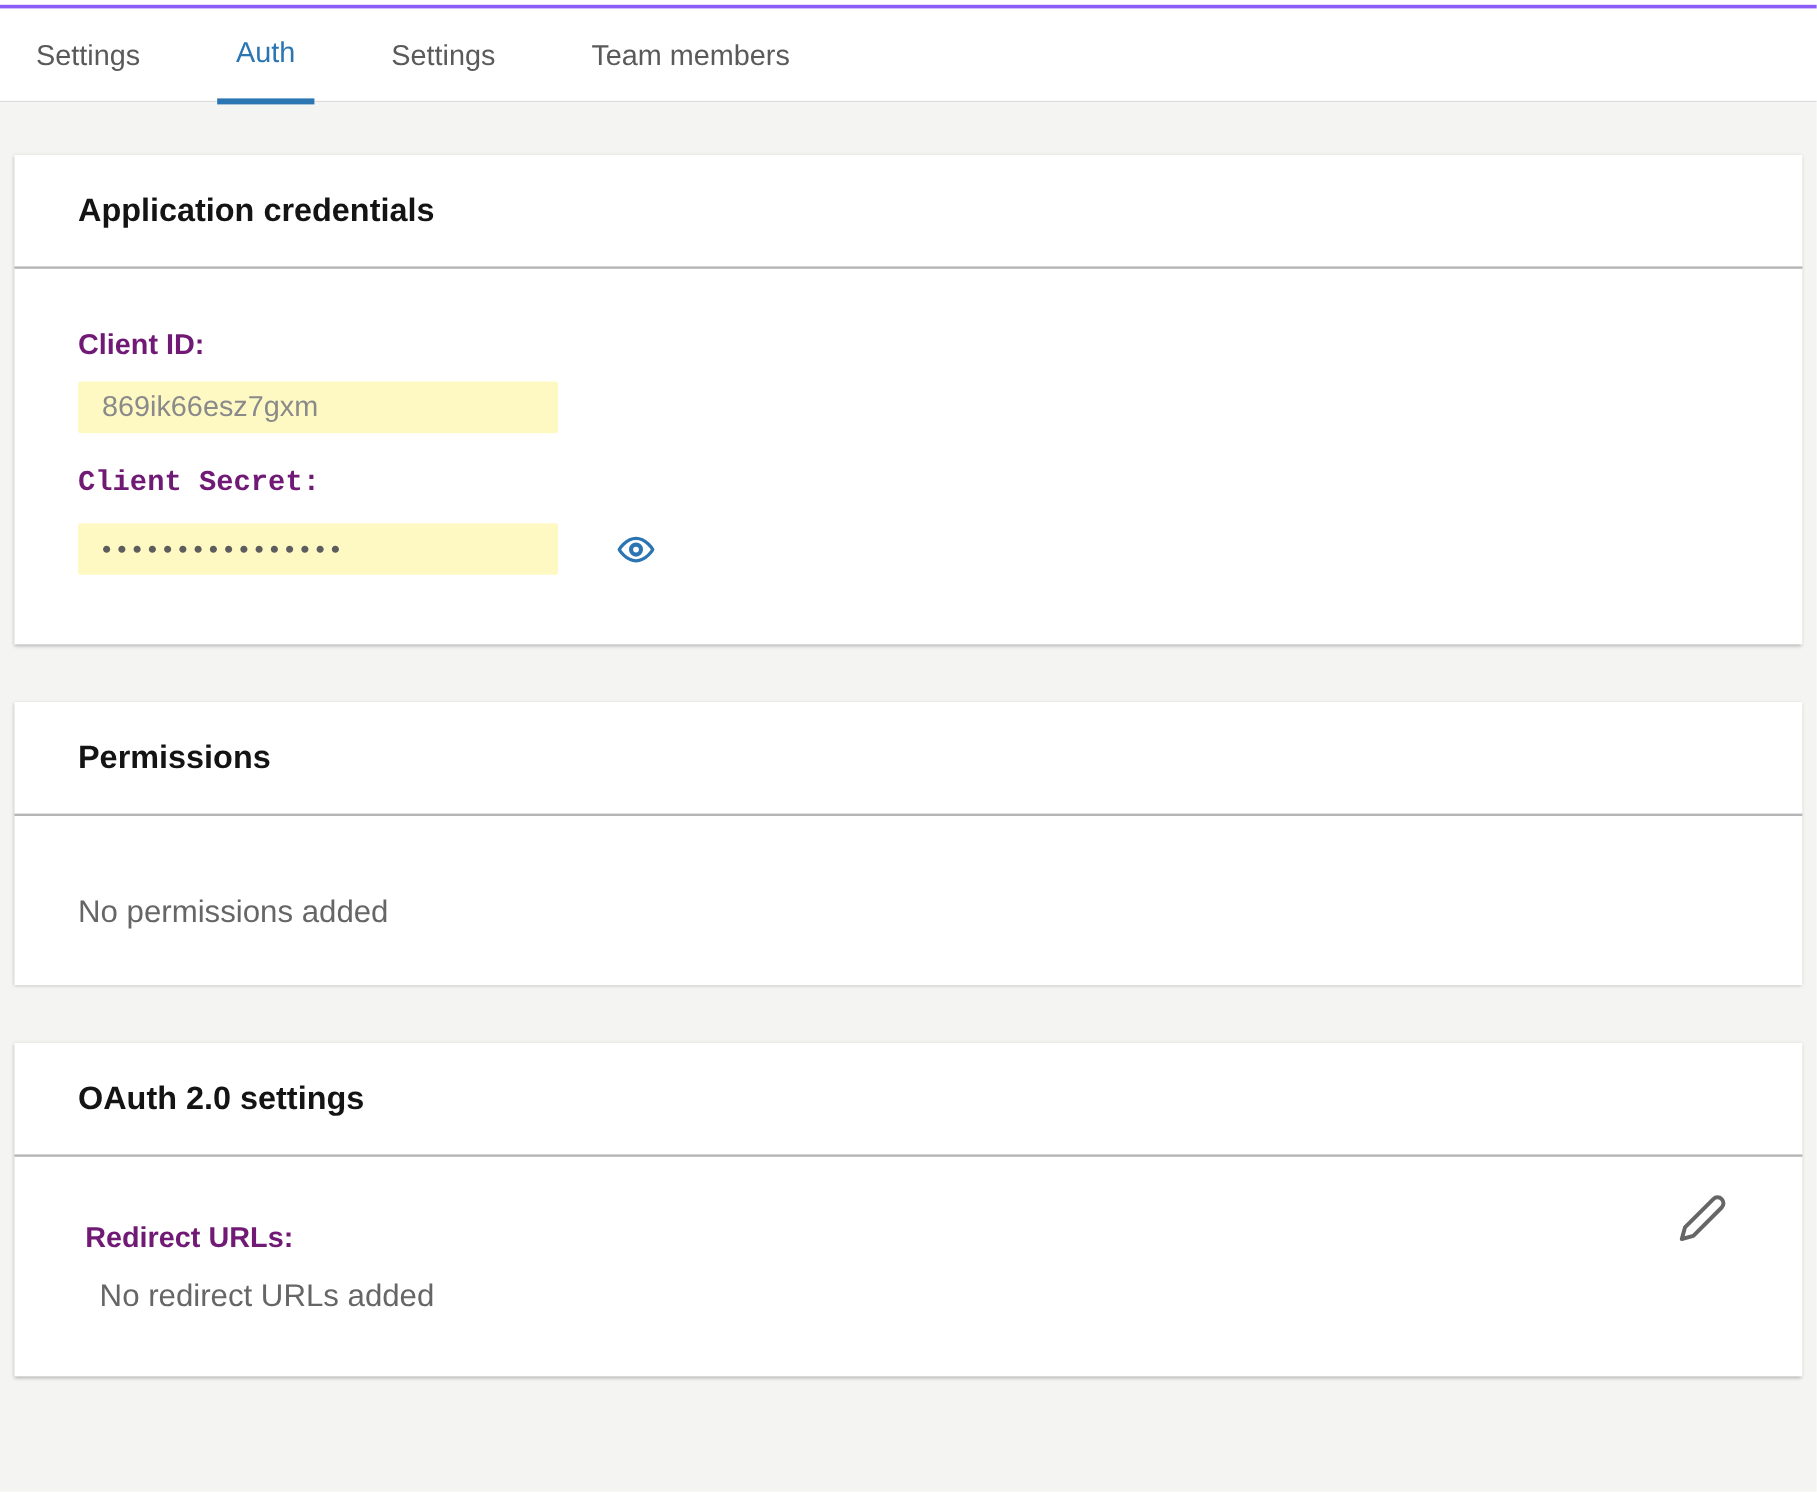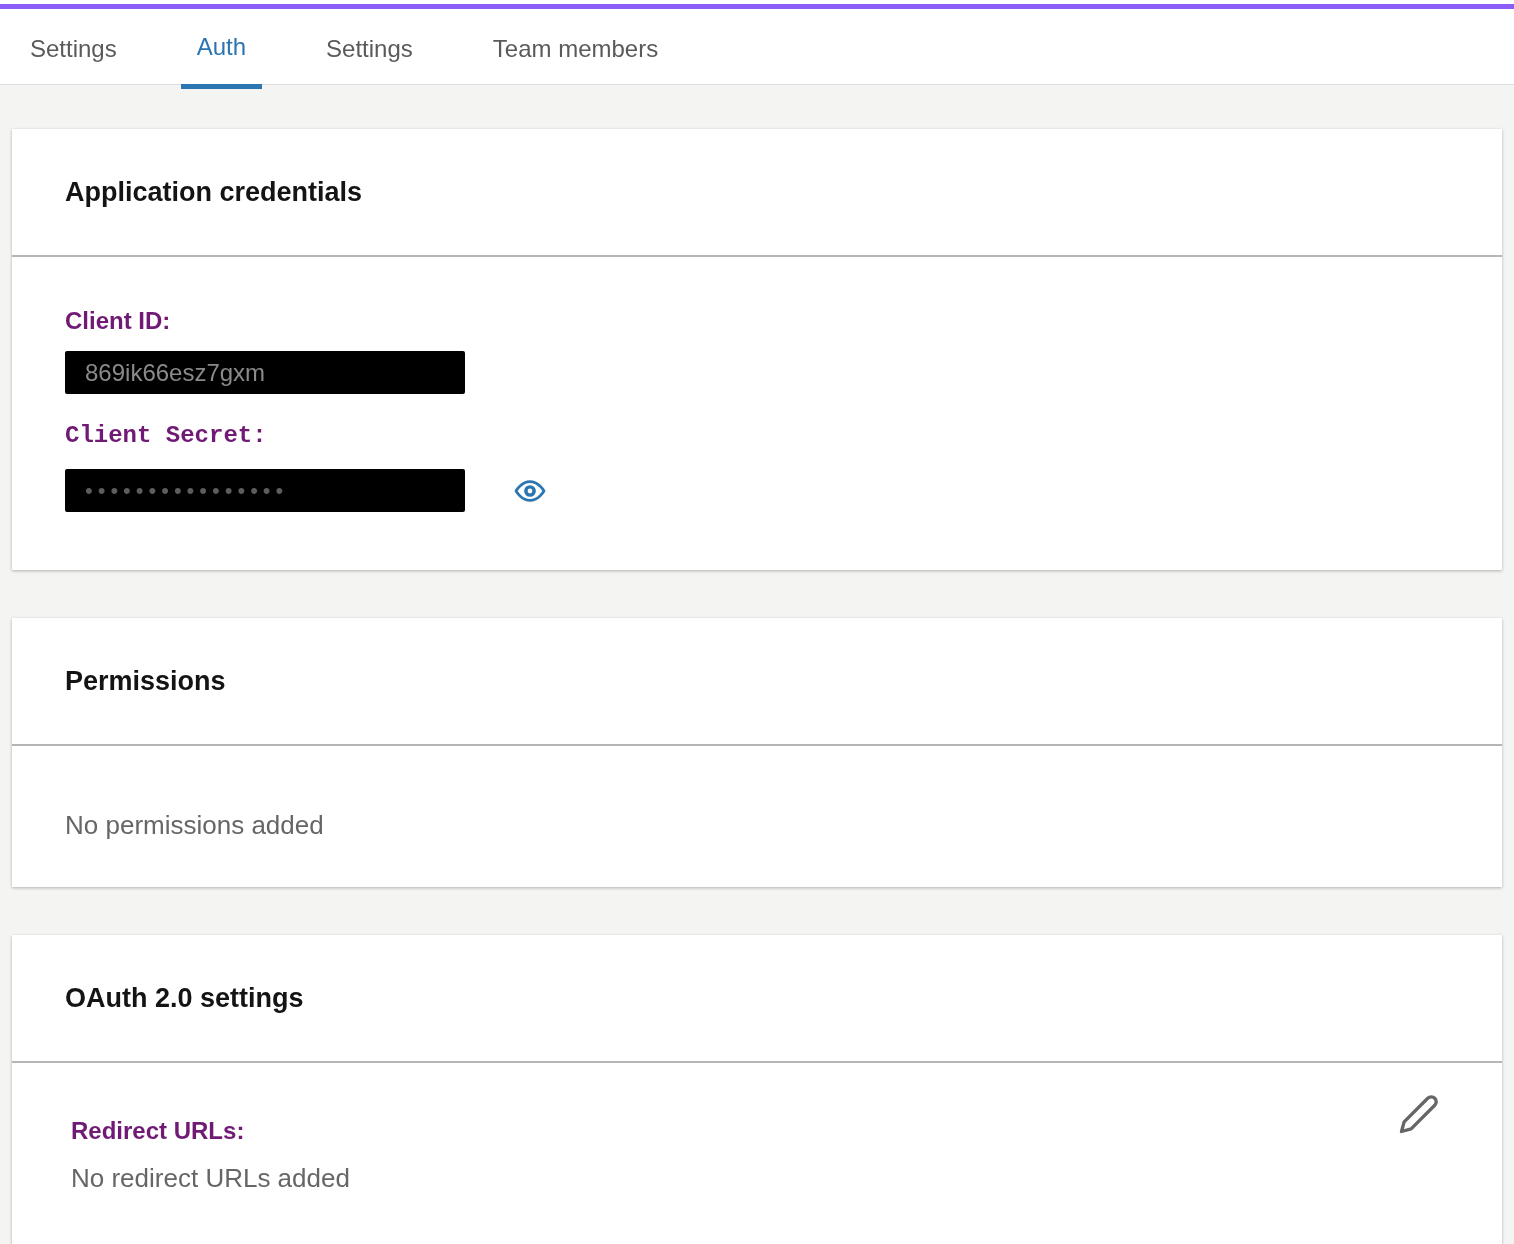--- a/index.html
+++ b/index.html
@@ -1,53 +1,53 @@
 <!DOCTYPE html>
 <html><head>
 <meta charset="utf-8">
 <style>
   * { margin:0; padding:0; box-sizing:border-box; }
   html,body { width:1514px; height:1244px; background:#fff;
     font-family:"Liberation Sans", sans-serif; overflow:hidden; }
 
   
-  .topbar { margin-top:4px; border-top:5px solid #8b5cf6; border-bottom:1px solid #dcdcdc;
+  .topbar { margin-top:4px; border-top:3px solid #8b5cf6; border-bottom:1px solid #dcdcdc;
     background:#fff; height:81px; }
   .tabs { display:flex; align-items:stretch; height:80px; padding-left:14px; }
   .tab { display:flex; align-items:center; padding:0 16px; margin-right:48px;
     font-size:24px; color:#5a5a5a; cursor:pointer; white-space:nowrap; }
   .tab.active { color:#2b76b2; border-bottom:5px solid #2b76b2; }
   .badge { display:inline-block; background:#2b76b2; color:#fff; font-weight:bold;
     font-size:21px; line-height:1; padding:7px 13px 8px; border-radius:8px; margin-left:14px; }
 
   
   .content { background:#f4f4f3; min-height:1158px; padding:44px 12px 12px; }
 
   .card { background:#fff; box-shadow:0 1px 3px rgba(0,0,0,0.28); margin-bottom:48px; }
-  .card-header { height:128px; display:flex; align-items:center; padding-left:53px;
+  .card-header { height:95px; display:flex; align-items:center; padding-left:53px;
     border-bottom:2px solid #b5b5b5; }
   .card-title { font-size:27px; font-weight:bold; color:#141414; }
 
   .card-body { padding:50px 53px 58px; }
 
   .field-label { font-size:24px; font-weight:bold; color:#701a75; }
-  .field-input { display:block; width:400px; height:43px; background:#000000; border:none;
+  .field-input { display:block; width:400px; height:43px; background:#fef9c3; border:none;
     outline:none; border-radius:2px; font-family:inherit; font-size:24px; color:#8a8a8a;
     padding:0 12px 0 20px; margin-top:16px; }
   .label-secret { margin-top:28px;font-family:Liberation Mono, monospace; }
   .secret-row { display:flex; align-items:center; margin-top:20px; }
   .secret-row .field-input { margin-top:0; font-size:22px; letter-spacing:5px; color:#5d5d5d; }
   .icon-btn { background:none; border:none; cursor:pointer; padding:0; line-height:0; }
   .eye-btn { margin-left:46px; }
 
   .body-empty { padding:64px 53px 46px; }
   .empty-text { font-size:26px; color:#666; }
 
   .oauth-body { position:relative; padding:54px 59px 52px; }
-  .oauth-body .empty-text { margin-top:18px; }
+  .oauth-body .empty-text { margin-top:18px;margin-left:12px; }
   .edit-btn { position:absolute; top:30px; right:62px; }
 </style>
 </head>
 <body>
 
 <div class="topbar">
   <div class="tabs">
     <div class="tab">
       <span>Settings</span>
     </div>

